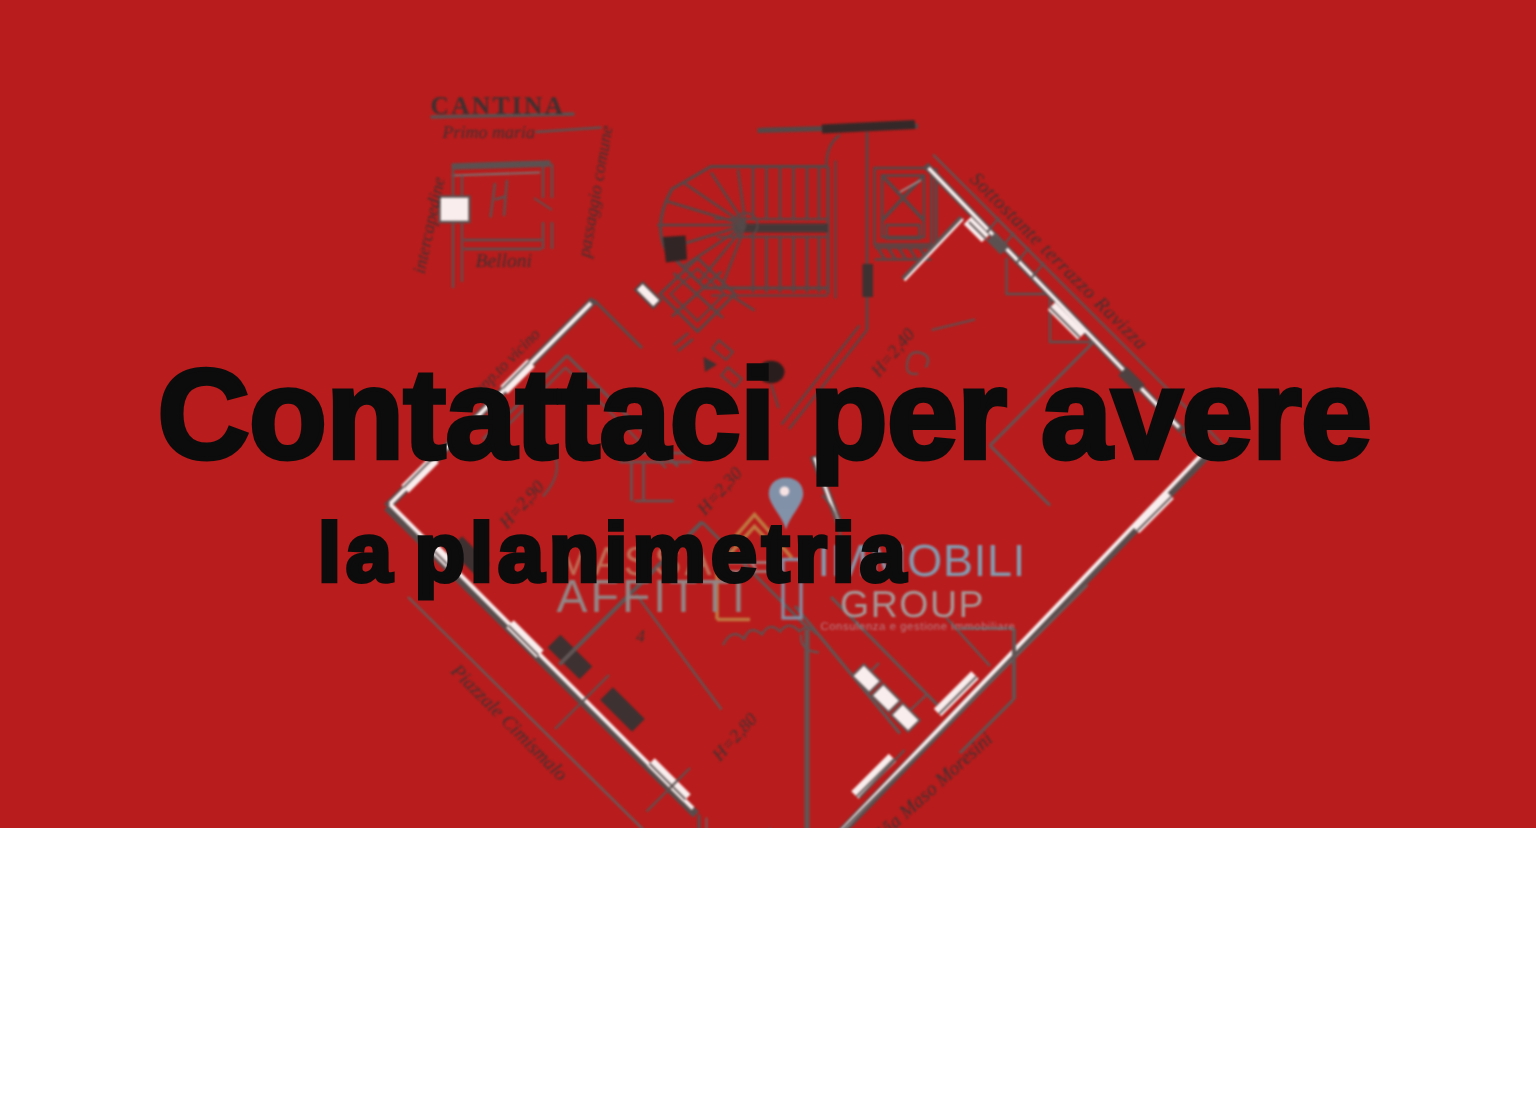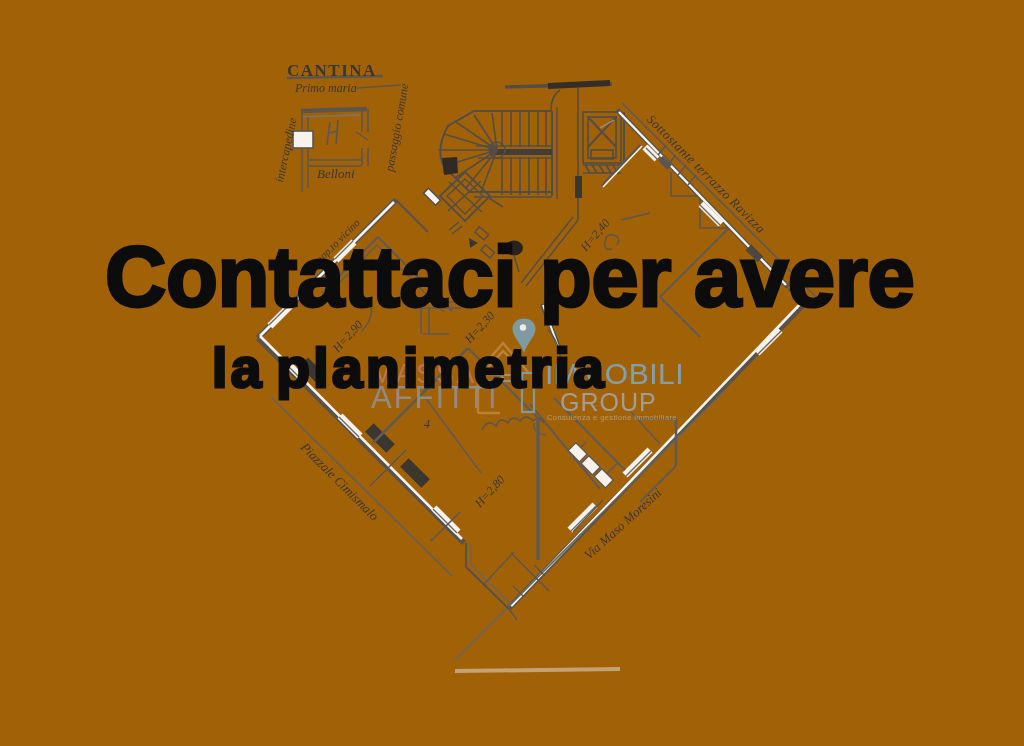--- a/index.html
+++ b/index.html
@@ -1,16 +1,16 @@
 <!DOCTYPE html>
 <html><head>
 <meta charset="utf-8">
 <style>
   html,body{margin:0;padding:0;}
-  #page{position:relative;width:1024px;height:746px;background:#a16207;overflow:hidden;
+  #page{position:relative;width:1024px;height:552px;background:#b91c1c;overflow:hidden;
         font-family:"Liberation Sans", sans-serif;}
   #plan{position:absolute;left:0;top:0;filter:blur(0.72px);opacity:0.92;}
   .bigtext{position:absolute;color:#0c0c0c;font-weight:bold;white-space:nowrap;
            line-height:1; -webkit-text-stroke:3px #0c0c0c; transform-origin:left top; filter:blur(0.3px);}
   #l1{left:105px;top:234px;font-size:85px;letter-spacing:-0.4px;}
   #l2{left:212px;top:341px;font-size:55px;letter-spacing:3.4px;word-spacing:-7px;}
 </style>
 </head>
 <body>
 <div id="page">

